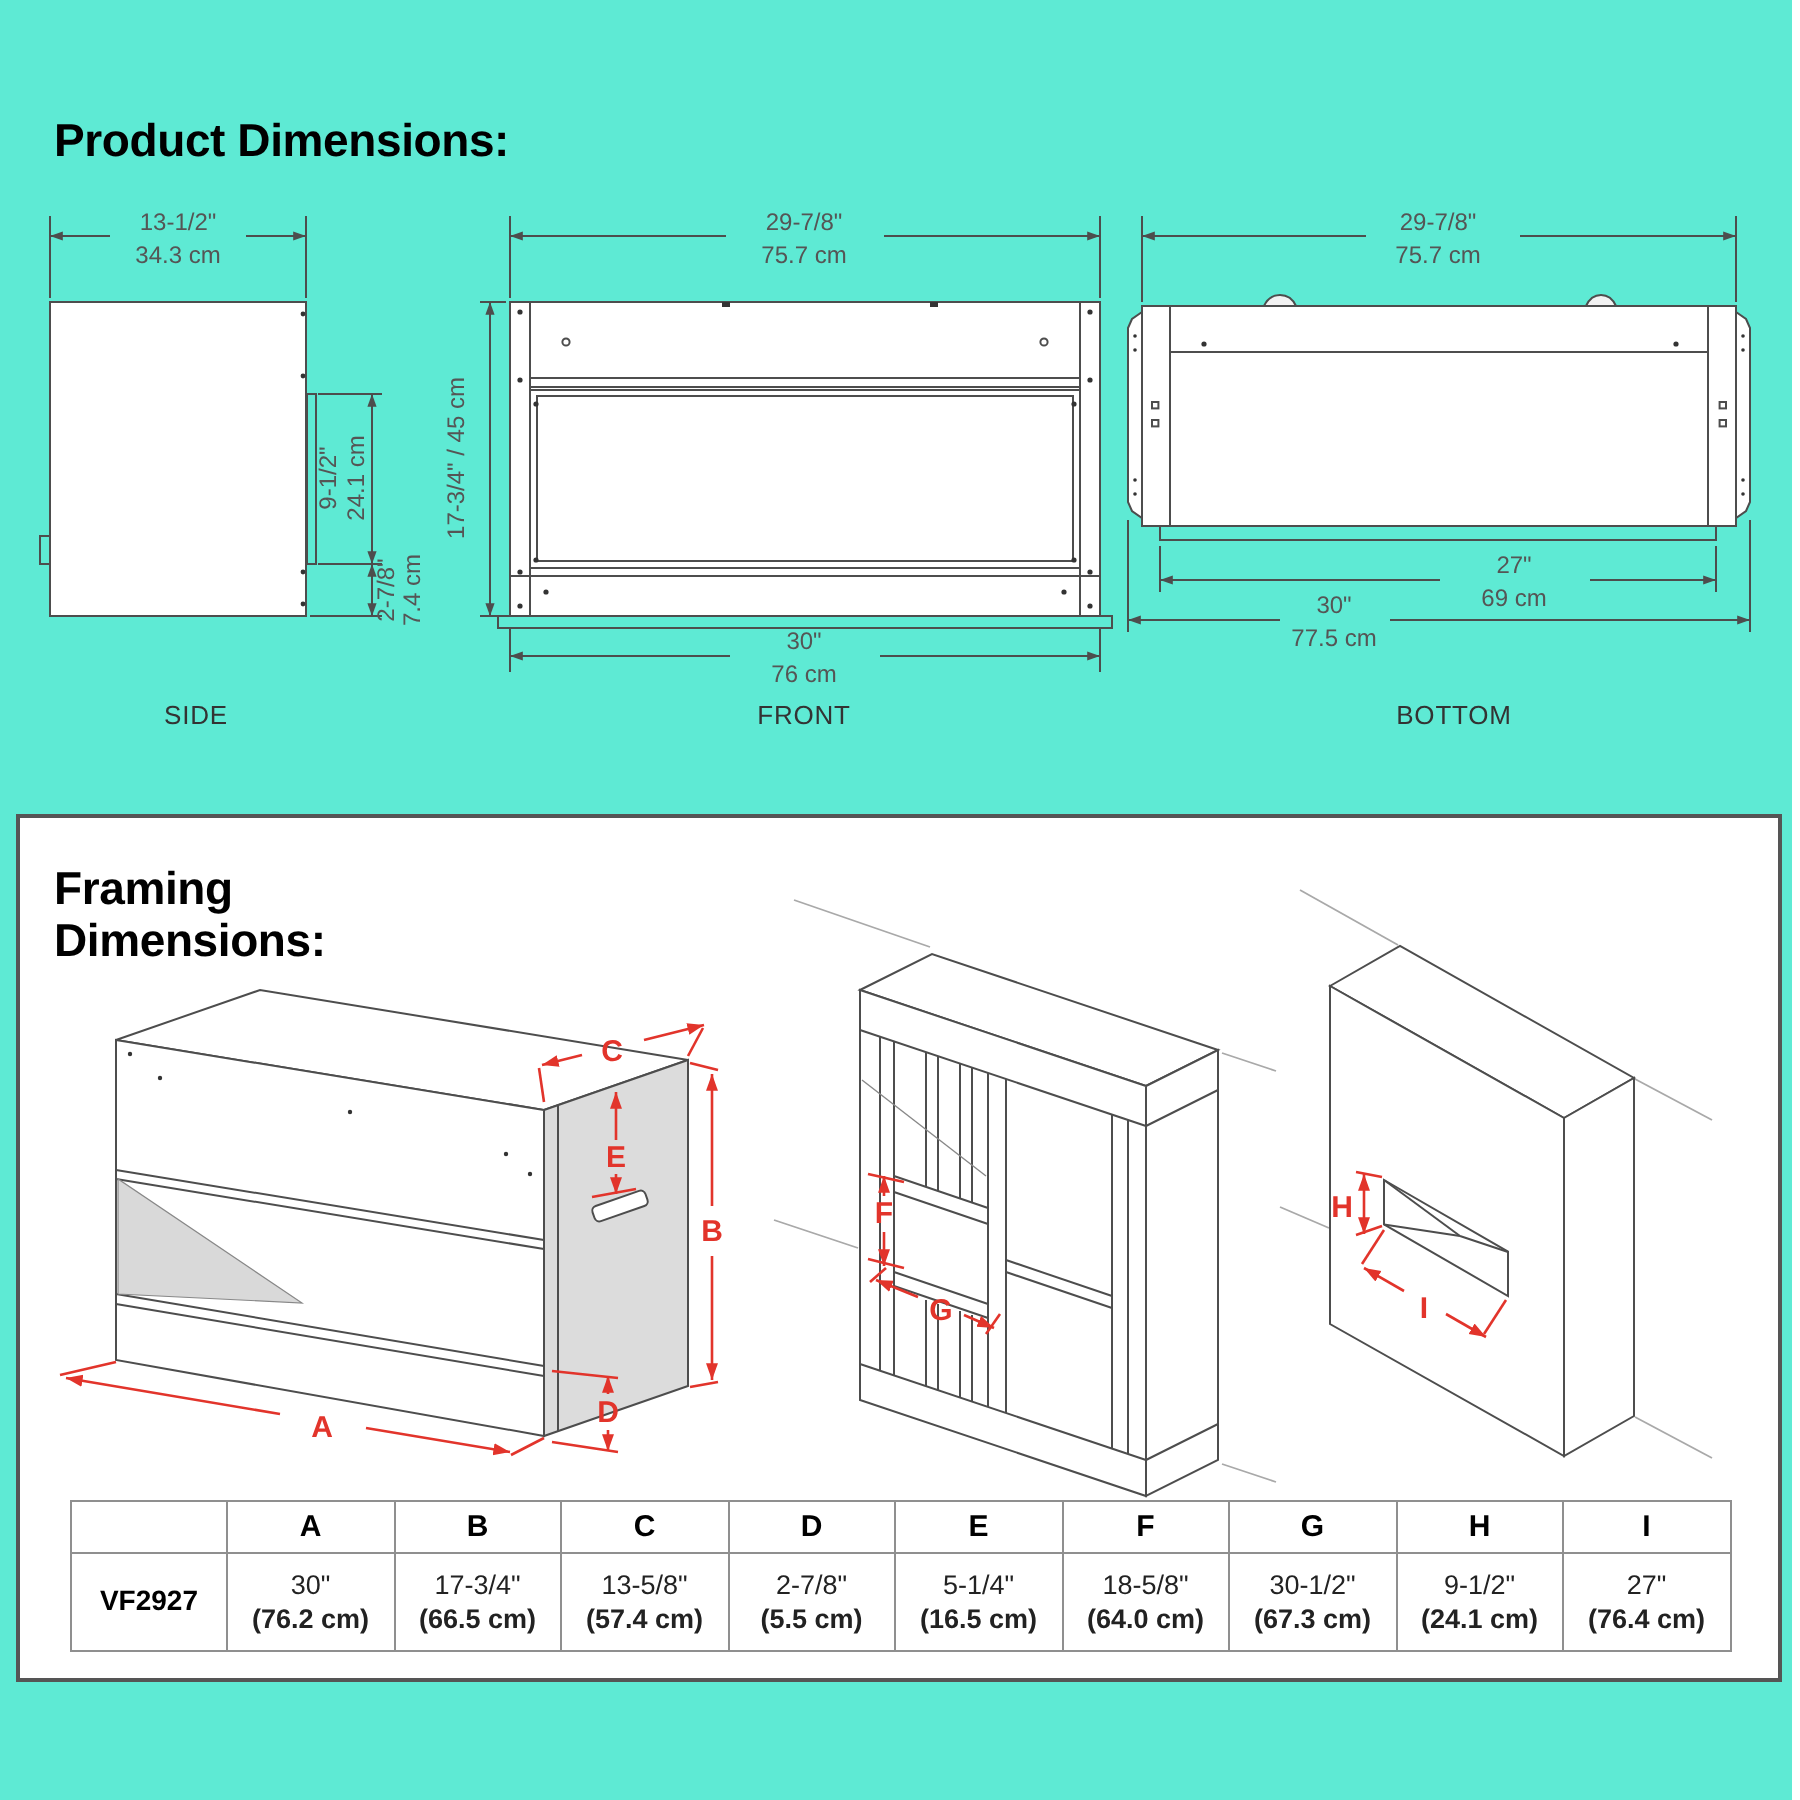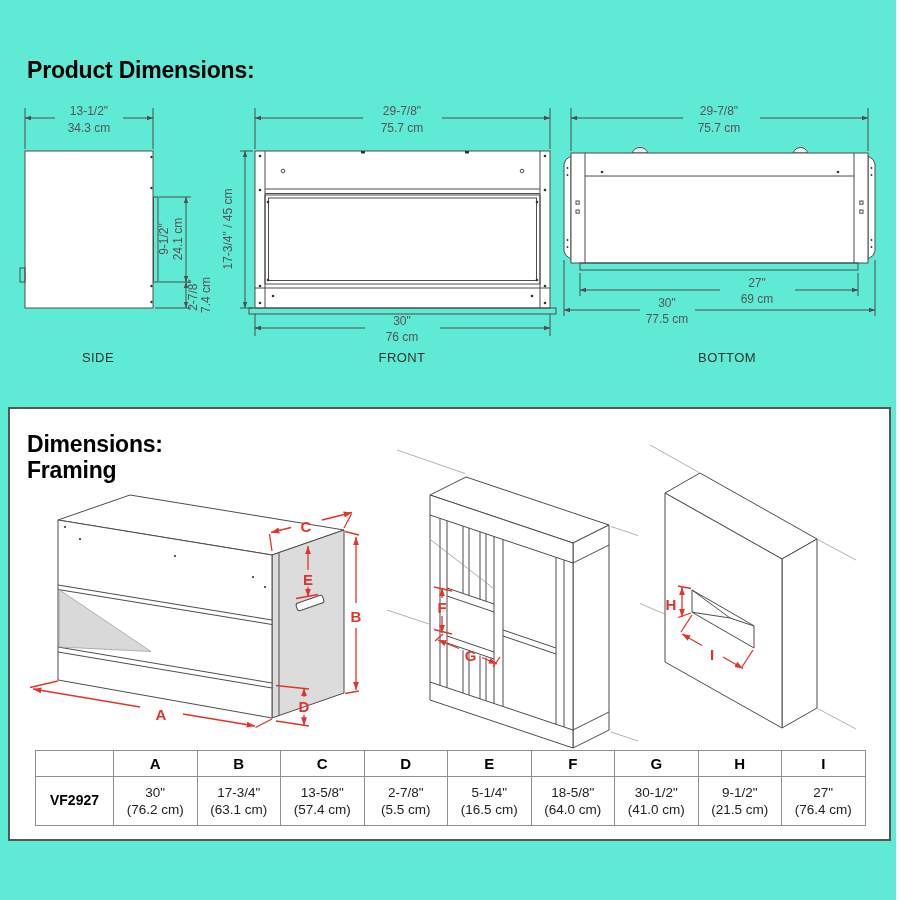--- a/index.html
+++ b/index.html
@@ -9,21 +9,21 @@
   svg{position:absolute;overflow:visible;}
   svg text{font-family:"Liberation Sans",sans-serif;fill:#555;font-size:12px;}
   .viewlbl{font-size:13px;fill:#333;letter-spacing:0.4px;}
   .callout{font-size:15px;font-weight:bold;fill:#e2342b;}
   .frame-box{position:absolute;left:8px;top:407px;width:879px;height:430px;border:2px solid #555;background:#fff;}
   .dim-table{position:absolute;left:35px;top:750px;width:830px;border-collapse:collapse;table-layout:fixed;background:#fff;}
   .dim-table th,.dim-table td{border:1px solid #8f8f8f;text-align:center;vertical-align:middle;padding:0;}
   .dim-table th{font-size:15px;height:25px;font-weight:bold;color:#000;}
   .dim-table td{font-size:13.5px;height:48px;line-height:1.28;color:#222;}
   .dim-table td.model{font-weight:bold;font-size:14px;color:#000;}
-  .cm{display:block;}
+  .cm{display:block;font-weight:bold;}
 </style>
 </head>
 <body>
 
 <div class="page">
 
   <div class="title" style="left:27px;top:58px;">Product Dimensions:</div>
 
   <svg style="left:10px;top:100px;" width="230" height="280" viewBox="0 0 230 280">
     <defs>
@@ -173,22 +173,22 @@
     <text x="164" y="31.5" text-anchor="middle">75.7 cm</text>
     <text x="202" y="186.5" text-anchor="middle">27"</text>
     <text x="202" y="203" text-anchor="middle">69 cm</text>
     <text x="112" y="206.5" text-anchor="middle">30"</text>
     <text x="112" y="223" text-anchor="middle">77.5 cm</text>
     <text x="172" y="262" text-anchor="middle" class="viewlbl">BOTTOM</text>
   </svg>
 
   <div class="frame-box"></div>
   <div class="title" style="left:27px;top:432px;">
+    <div>Framing</div>
     <div>Dimensions:</div>
-    <div>Framing</div>
   </div>
 
   <svg style="left:25px;top:485px;" width="360" height="265" viewBox="0 0 360 265">
     <defs>
       <marker id="m-r1" markerWidth="7" markerHeight="6" refX="6.4" refY="3" orient="auto-start-reverse">
         <path d="M0,0.7 L6.4,3 L0,5.3 Z" fill="#e2342b"></path>
       </marker>
     </defs>
     <g stroke="#4d4d4d" fill="none" stroke-width="1">
       <polygon points="33,35 105,10 319,45 247,70" fill="#fff"></polygon>
@@ -351,25 +351,25 @@
         <th>D</th>
         <th>E</th>
         <th>F</th>
         <th>G</th>
         <th>H</th>
         <th>I</th>
       </tr>
       <tr>
         <td class="model">VF2927</td>
         <td><span>30"</span><span class="cm">(76.2 cm)</span></td>
-        <td><span>17-3/4"</span><span class="cm">(63.1 cm)</span></td>
+        <td><span>17-3/4"</span><span class="cm">(66.5 cm)</span></td>
         <td><span>13-5/8"</span><span class="cm">(57.4 cm)</span></td>
         <td><span>2-7/8"</span><span class="cm">(5.5 cm)</span></td>
         <td><span>5-1/4"</span><span class="cm">(16.5 cm)</span></td>
         <td><span>18-5/8"</span><span class="cm">(64.0 cm)</span></td>
-        <td><span>30-1/2"</span><span class="cm">(41.0 cm)</span></td>
-        <td><span>9-1/2"</span><span class="cm">(21.5 cm)</span></td>
+        <td><span>30-1/2"</span><span class="cm">(67.3 cm)</span></td>
+        <td><span>9-1/2"</span><span class="cm">(24.1 cm)</span></td>
         <td><span>27"</span><span class="cm">(76.4 cm)</span></td>
       </tr>
     </tbody>
   </table>
 
 </div>
 
 </body></html>

